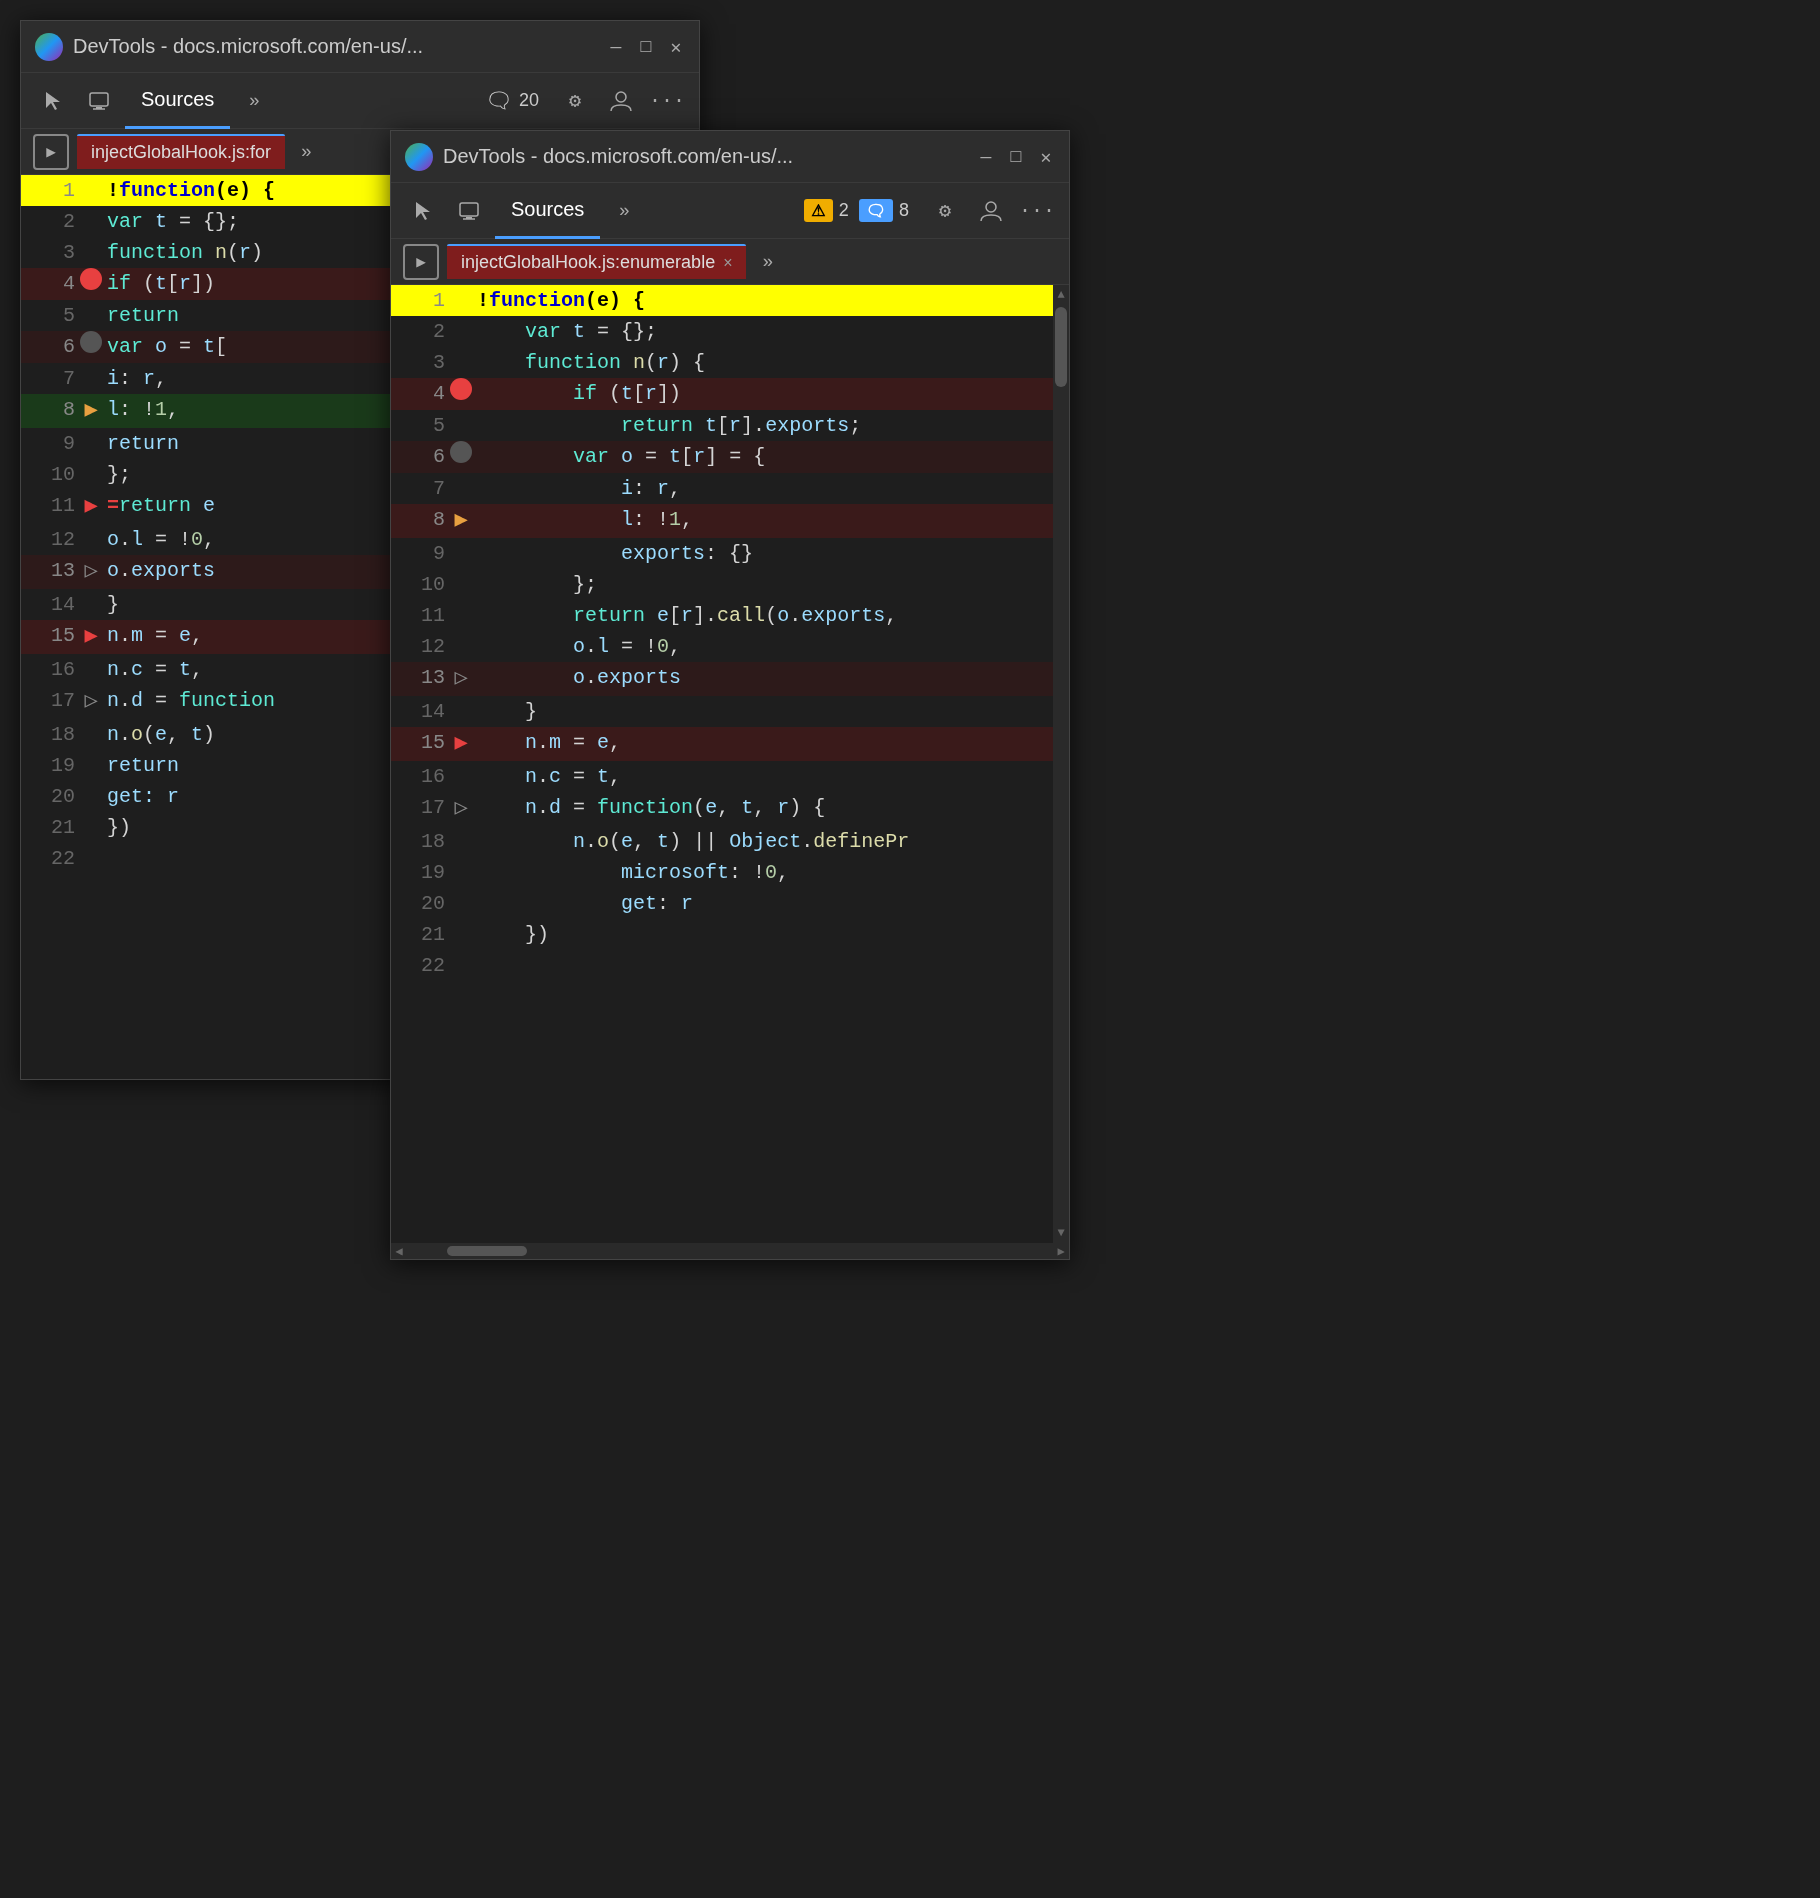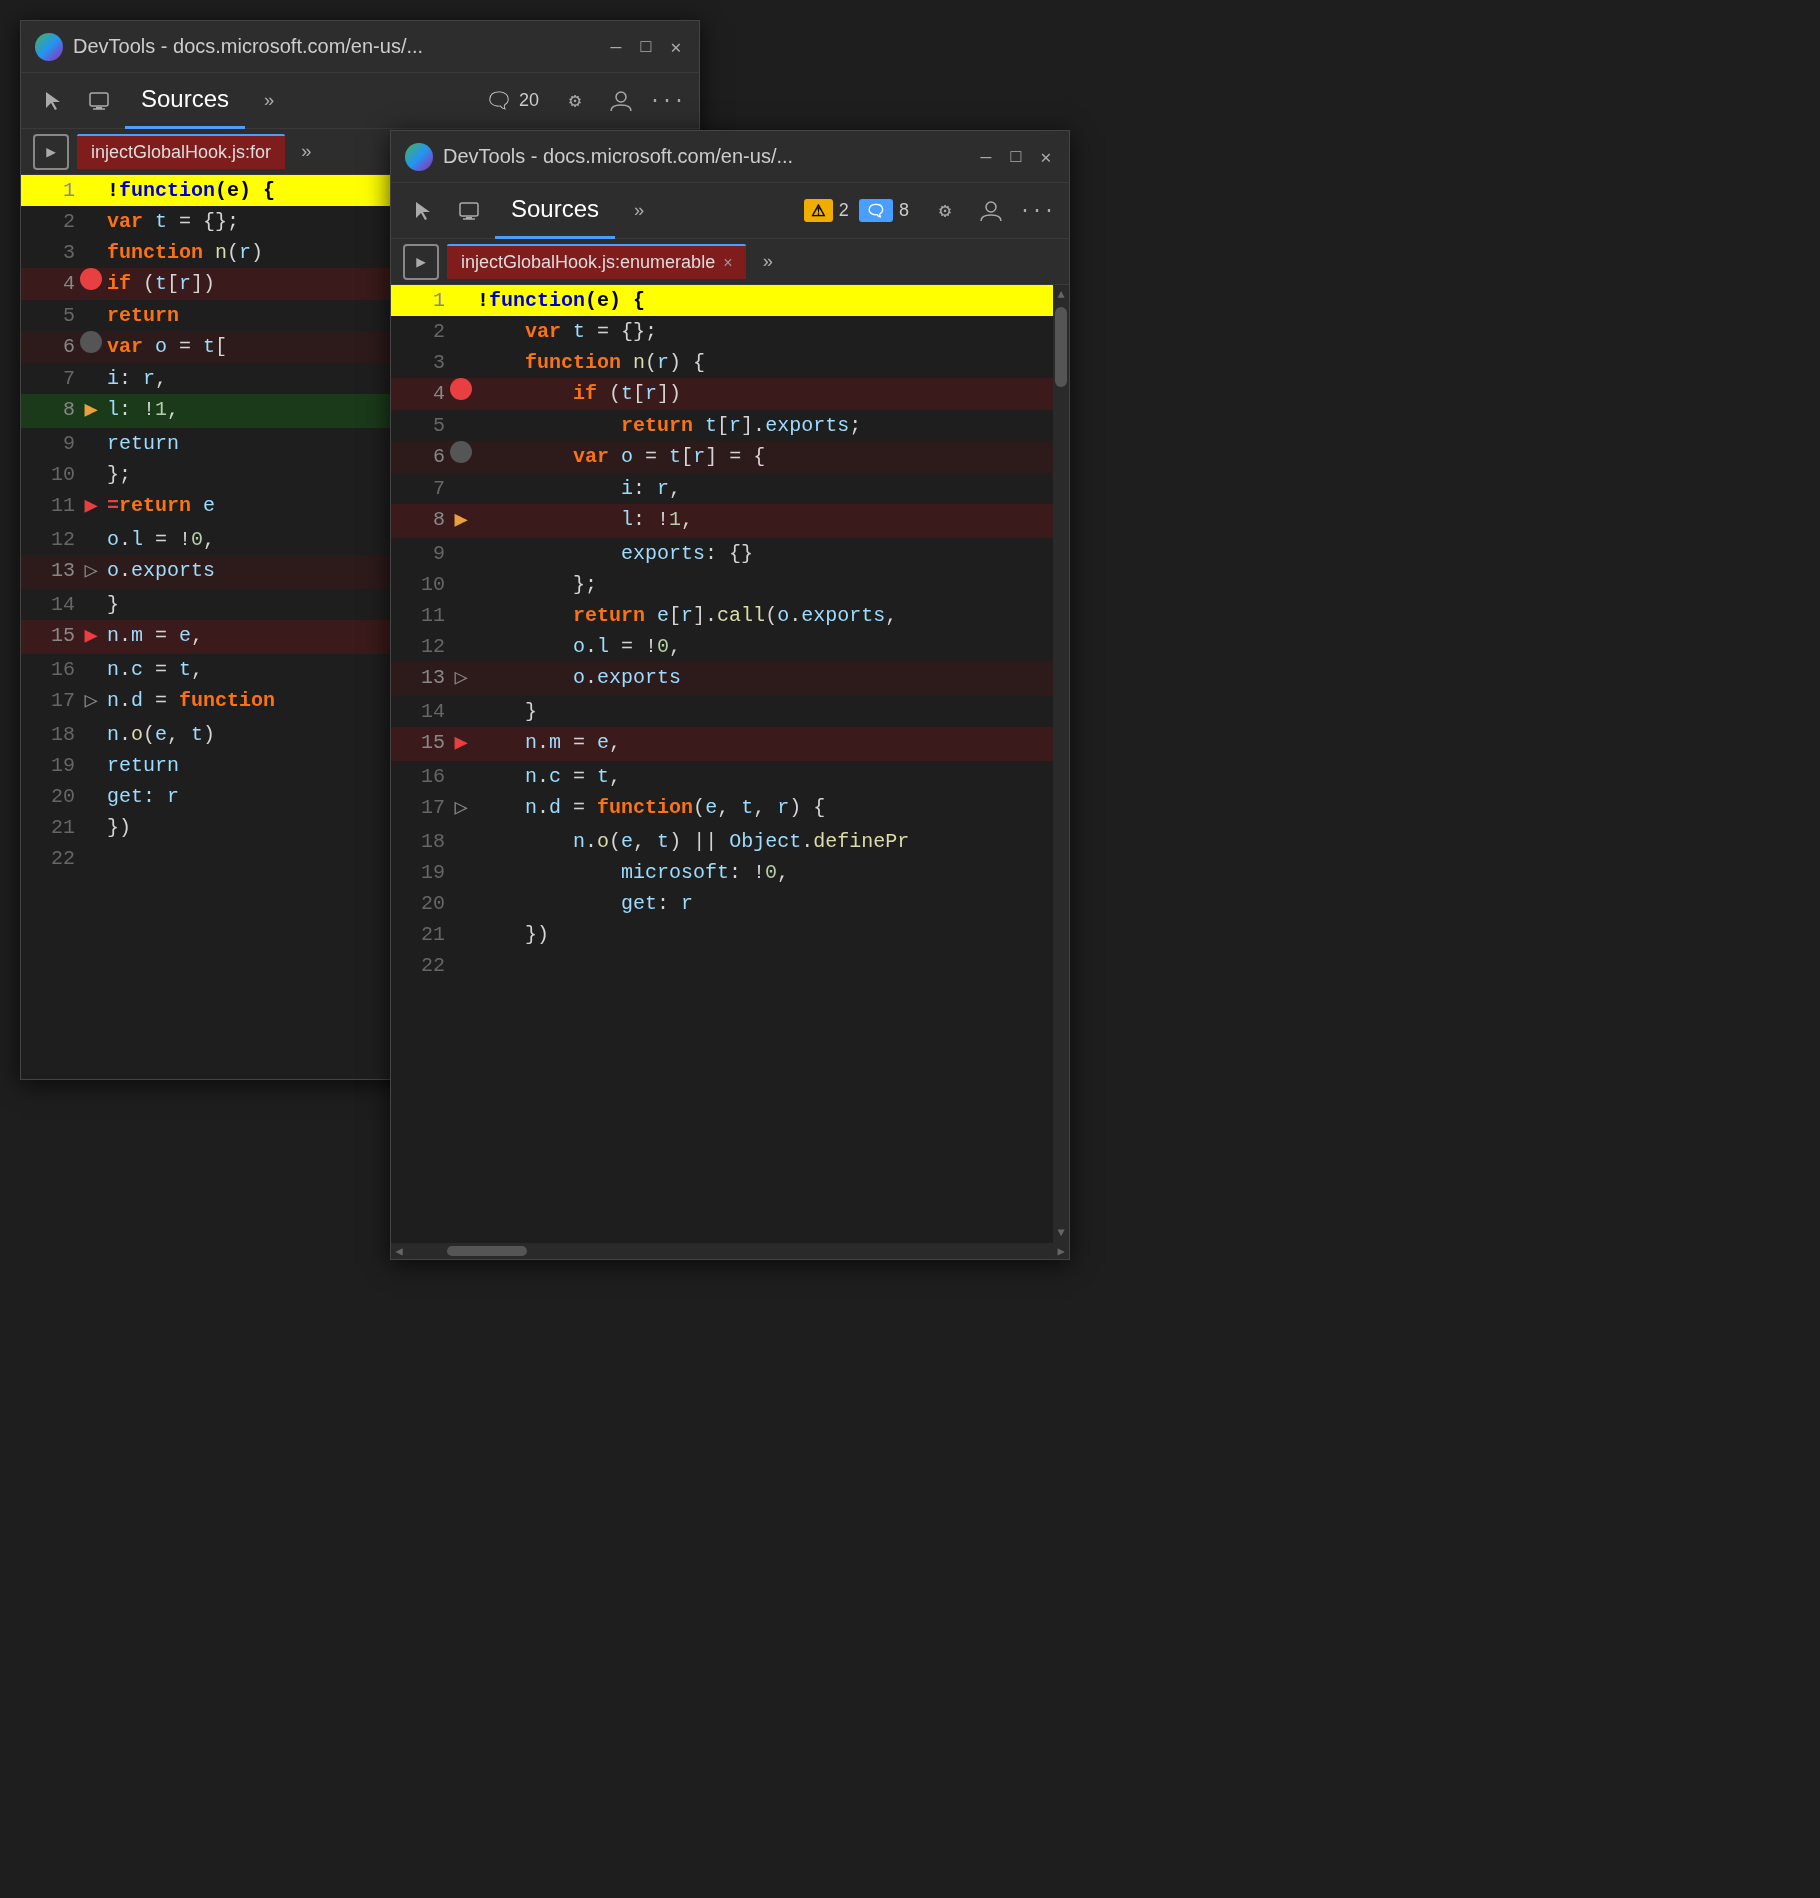--- a/index.html
+++ b/index.html
@@ -76,21 +76,21 @@
       display: flex; align-items: center; justify-content: center;
       color: #aaa;
       font-size: 20px;
       border-radius: 4px;
       cursor: pointer;
     }
 
     .toolbar-tab {
       padding: 8px 16px;
       color: #ccc;
-      font-size: 24px;
+      font-size: 20px;
       font-family: 'Segoe UI', sans-serif;
       cursor: pointer;
       height: 56px;
       display: flex;
       align-items: center;
       border-bottom: 3px solid transparent;
       position: relative;
     }
 
     .toolbar-tab.active {
@@ -225,21 +225,21 @@
     }
 
     .bp-arrow-gray {
       color: #888;
       font-size: 22px;
     }
 
     .eq-sign { color: #e84040; font-weight: bold; }
 
     
-    .c-kw { color: #f97316; font-weight: bold; } 
+    .c-kw { color: #5eead4; } 
     .c-fn { color: #dcdcaa; }
     .c-num { color: #b5cea8; }
     .c-var { color: #9cdcfe; }
     .c-op { color: #d4d4d4; }
     .c-prop { color: #9cdcfe; }
 
     
     .statusbar {
       background: #2d2d2d;
       height: 42px;

